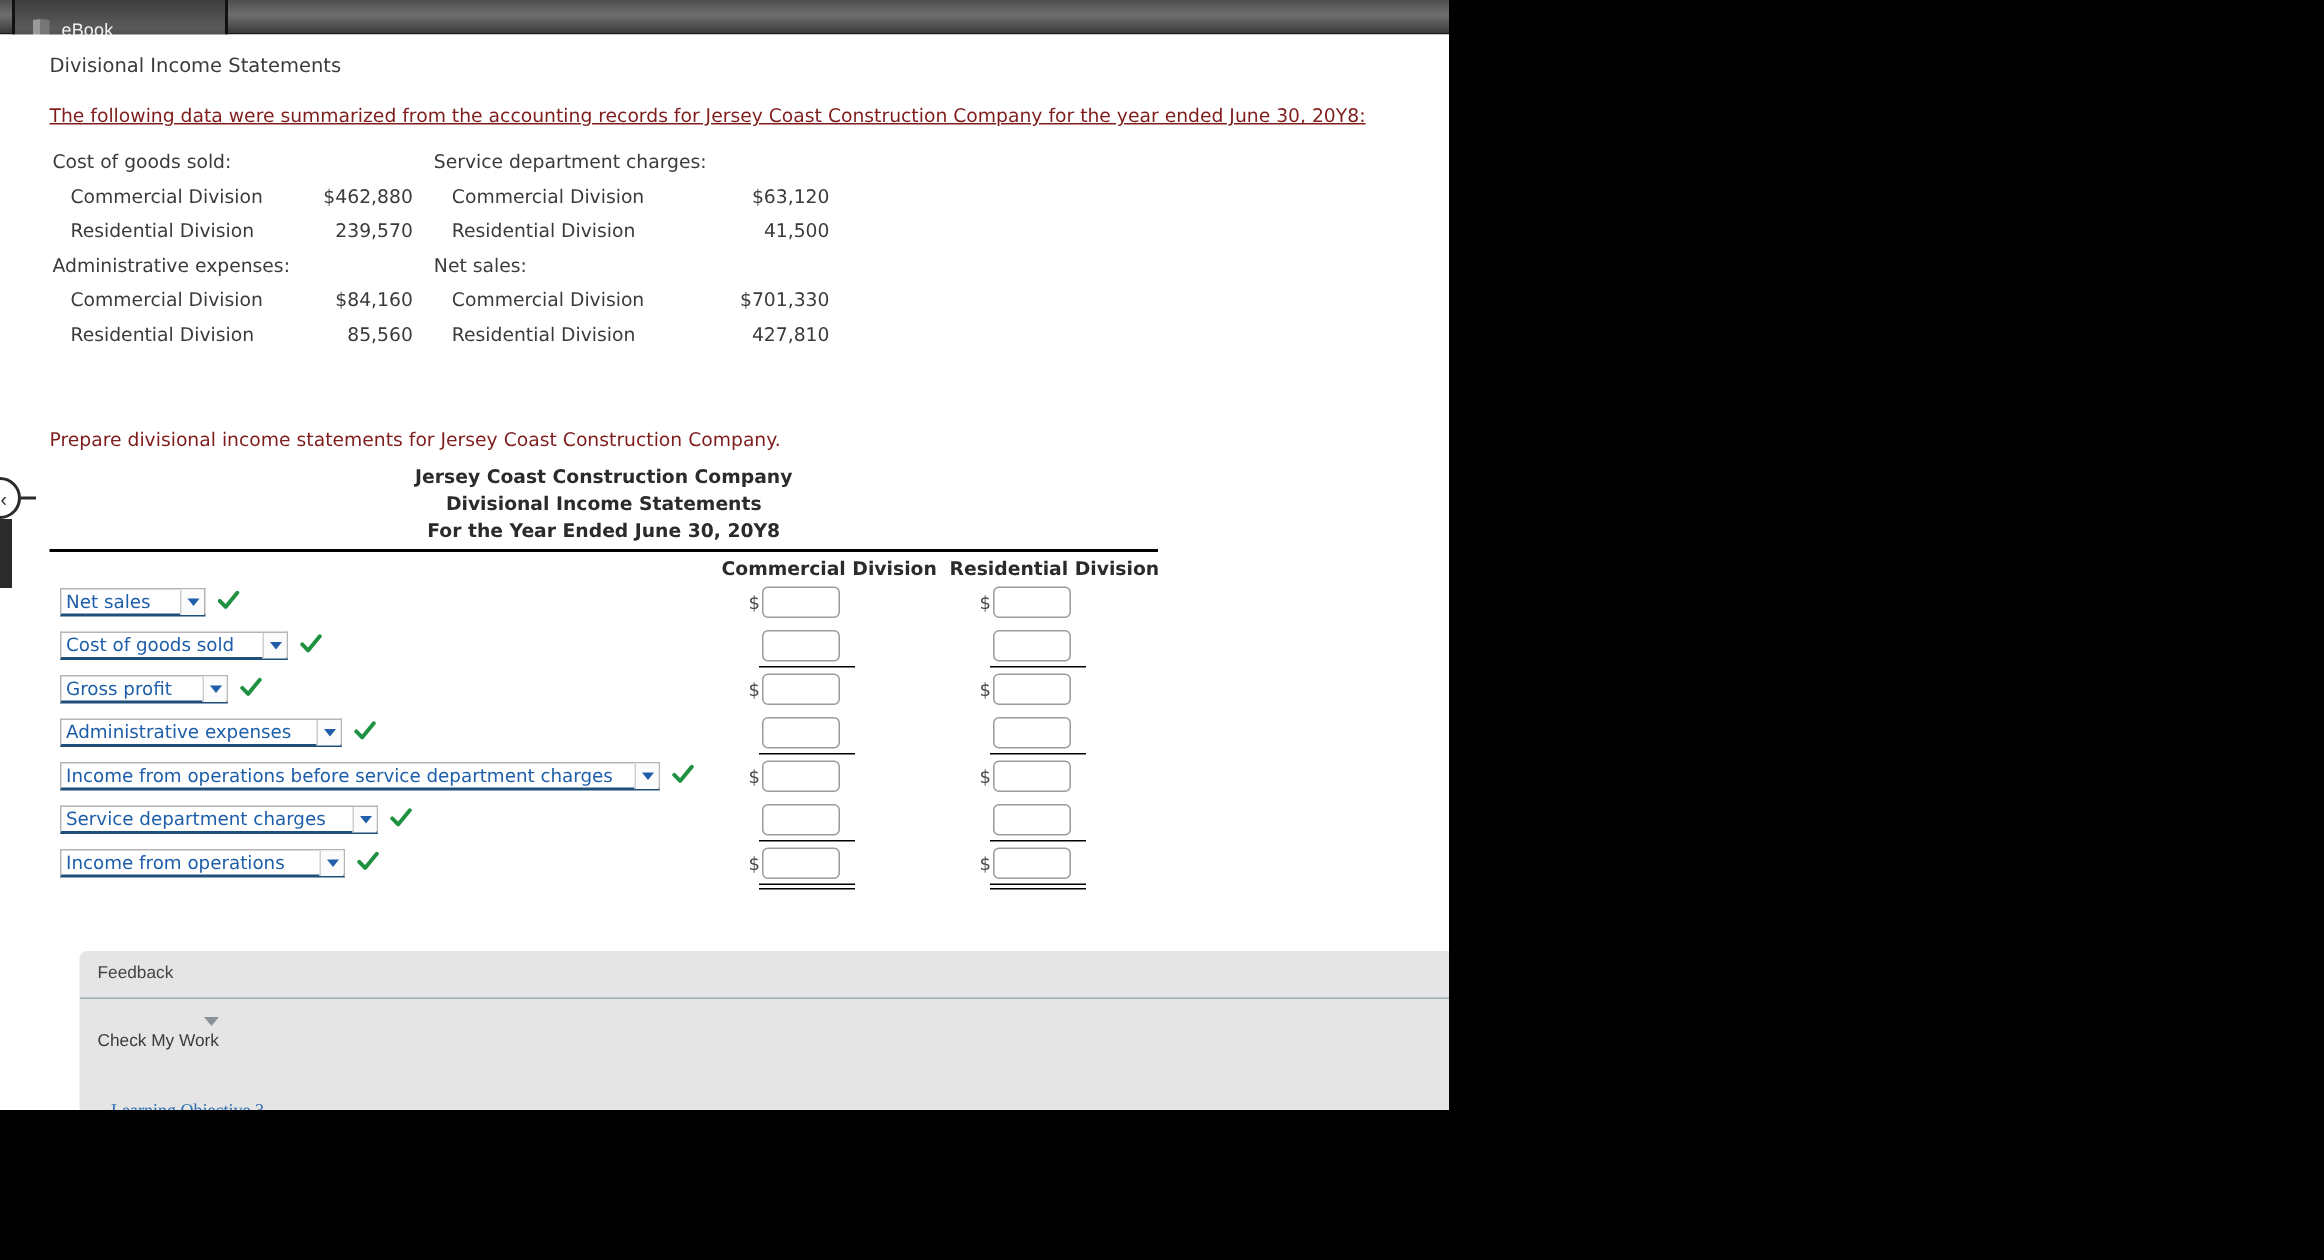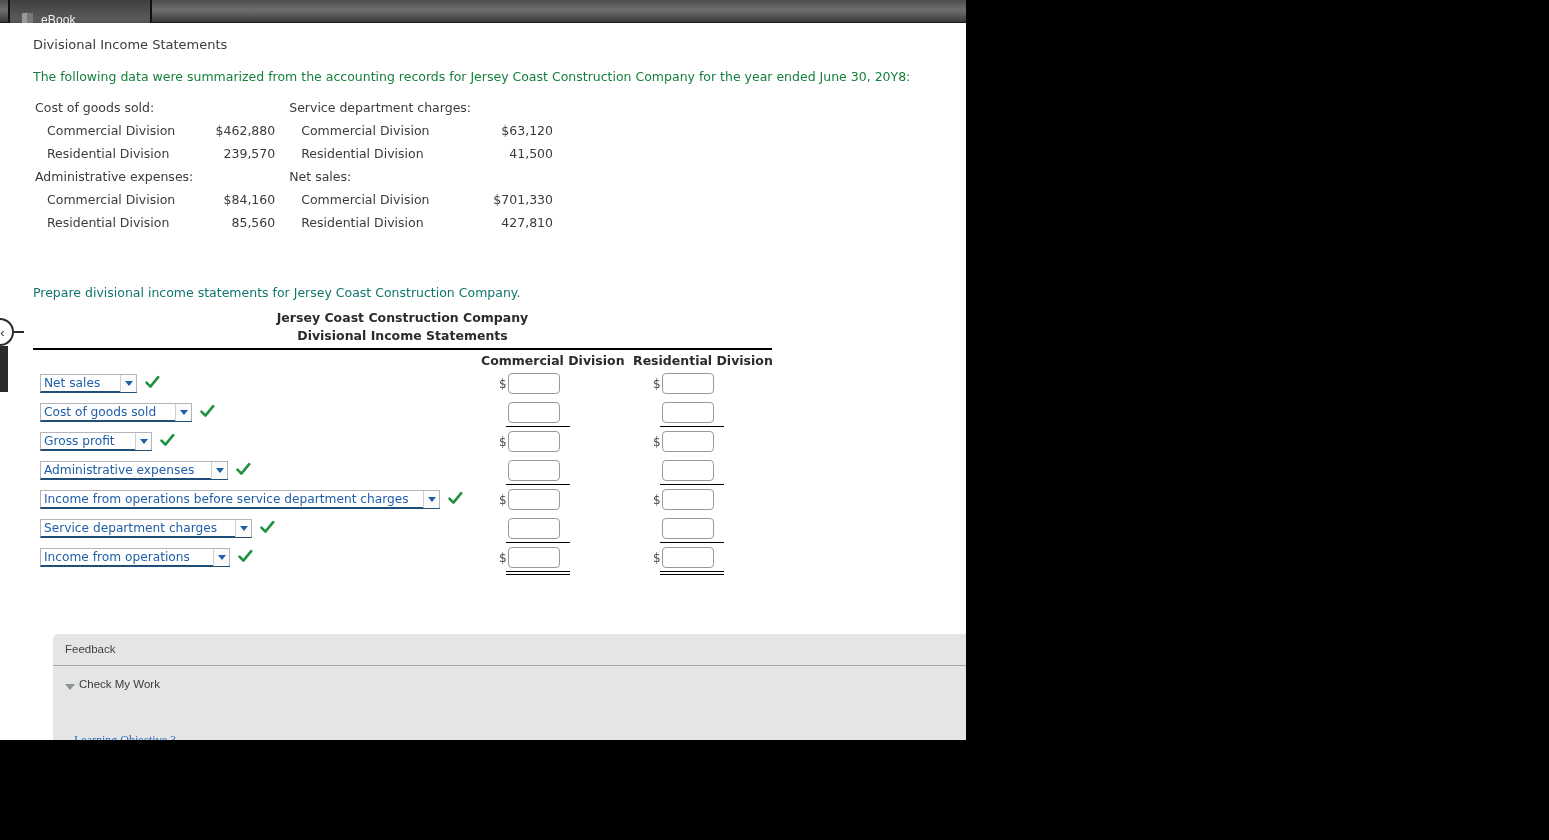--- a/index.html
+++ b/index.html
@@ -87,22 +87,23 @@
     position: absolute;
     left: 33px; top: 14px;
     font-size: 13px;
     color: #3b3b3b;
     font-family: "DejaVu Sans", sans-serif;
   }
   .q-intro {
     position: absolute;
     left: 33px; top: 46px;
     font-size: 12.5px;
-    color: #15803d;
+    color: #7f1d1d;
     white-space: nowrap;
+    text-decoration: underline;
   }
 
   
   #given-data {
     position: absolute;
     left: 33px; top: 73px;
     width: 520px;
   }
   #given-data table {
     border-collapse: collapse;
@@ -118,21 +119,21 @@
   .gd-sub  { padding-left: 14px !important; }
   .gd-num  { text-align: right; padding-right: 10px !important; width: 92px; }
   .gd-head2 { padding-left: 4px !important; }
   .gd-sub2  { padding-left: 16px !important; }
   .gd-num2  { text-align: right; width: 92px; }
 
   .q-prepare {
     position: absolute;
     left: 33px; top: 262px;
     font-size: 12.5px;
-    color: #0f766e;
+    color: #7f1d1d;
   }
 
   
   #statement {
     position: absolute;
     left: 33px; top: 286px;
     width: 739px;
   }
   .st-head {
     text-align: center;
@@ -285,20 +286,21 @@
     width: 930px;
     border-top: 1px solid #9daab0;
   }
   #cmw-toggle {
     position: absolute;
     left: 12px; top: 44px;
     display: flex;
     align-items: flex-end;
     gap: 4px;
     cursor: pointer;
+    flex-direction: column;
   }
   #cmw-caret {
     width: 0; height: 0;
     border-left: 5px solid transparent;
     border-right: 5px solid transparent;
     border-top: 6px solid #8a9498;
   }
   #cmw-label {
     font-size: 11.5px;
     color: #3b3b3b;
@@ -418,20 +420,21 @@
             </tr>
           </tbody>
       </table>
     </div>
 
     <div class="q-prepare">Prepare divisional income statements for Jersey Coast Construction Company.</div>
 
     <div id="statement">
       <div class="st-head">Jersey Coast Construction Company</div>
       <div class="st-head">Divisional Income Statements</div>
+      <div class="st-head">For the Year Ended June 30, 20Y8</div>
       <div id="st-rule"></div>
 
       <div id="st-colheads">
         <div class="colhead" id="colhead-commercial">Commercial Division</div>
         <div class="colhead" id="colhead-residential">Residential Division</div>
       </div>
 
       <div id="st-rows">
           <div class="st-row">
             <div class="acct-select" style="width: 97px;">

